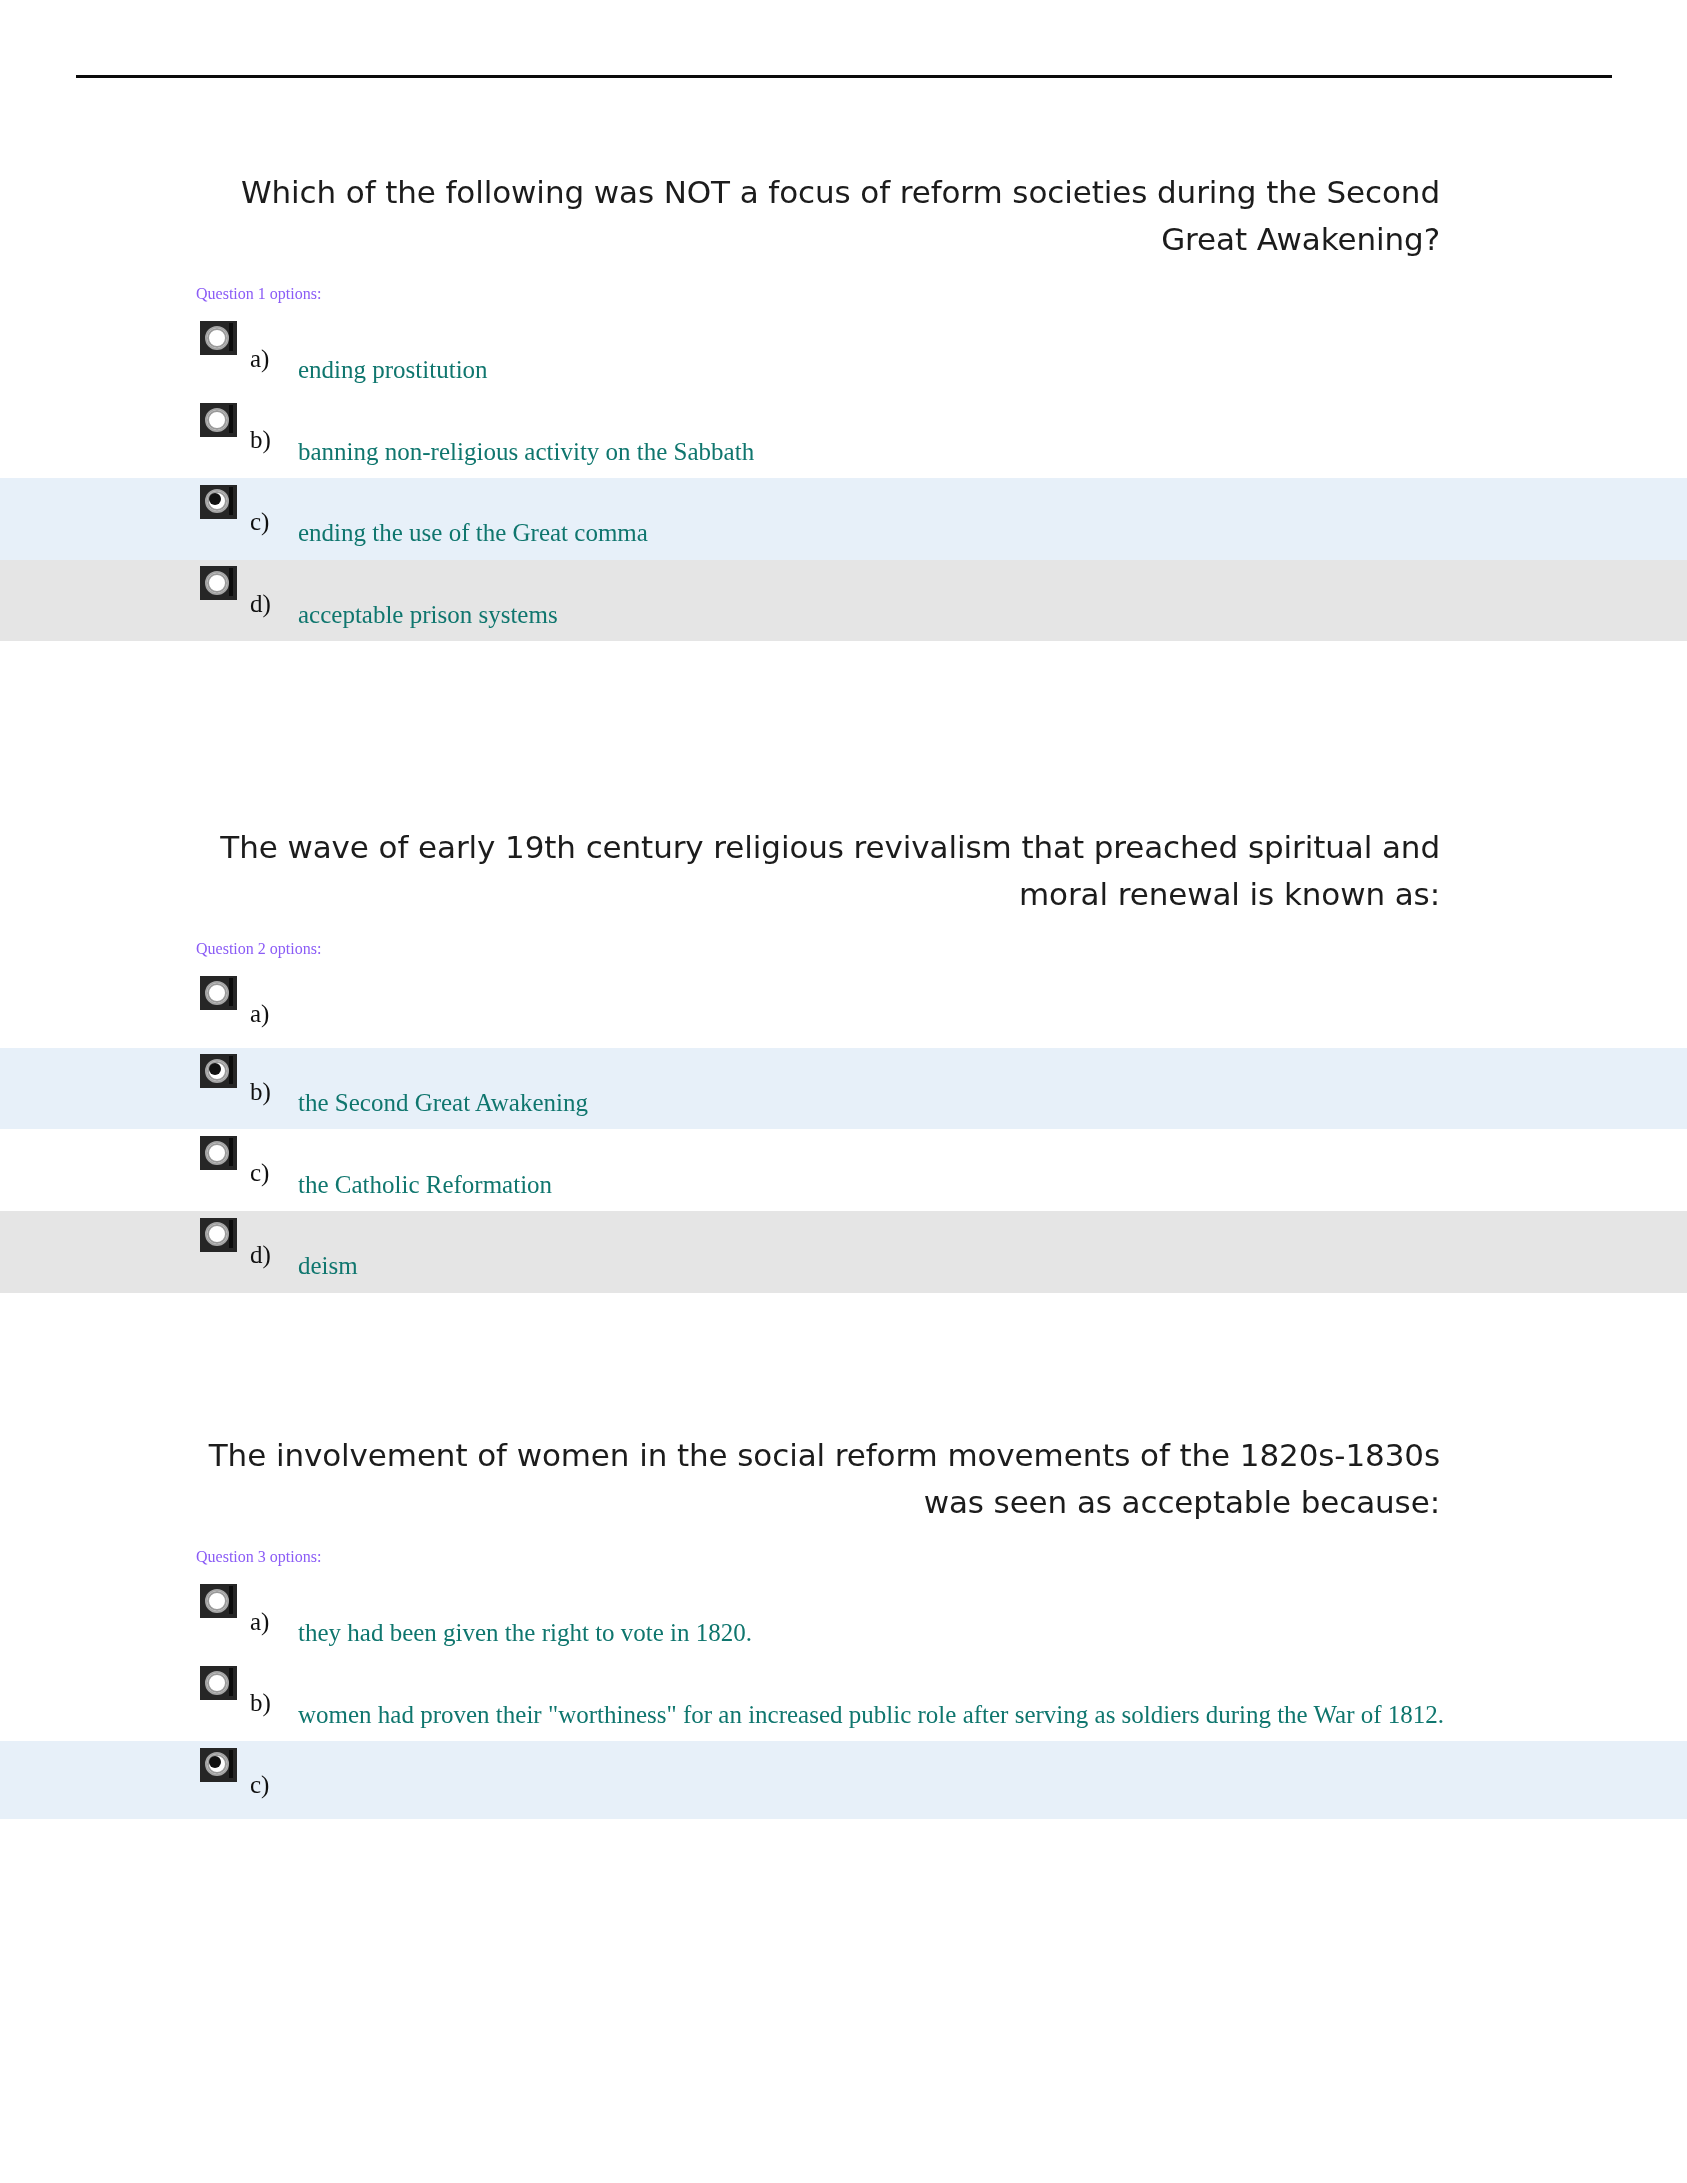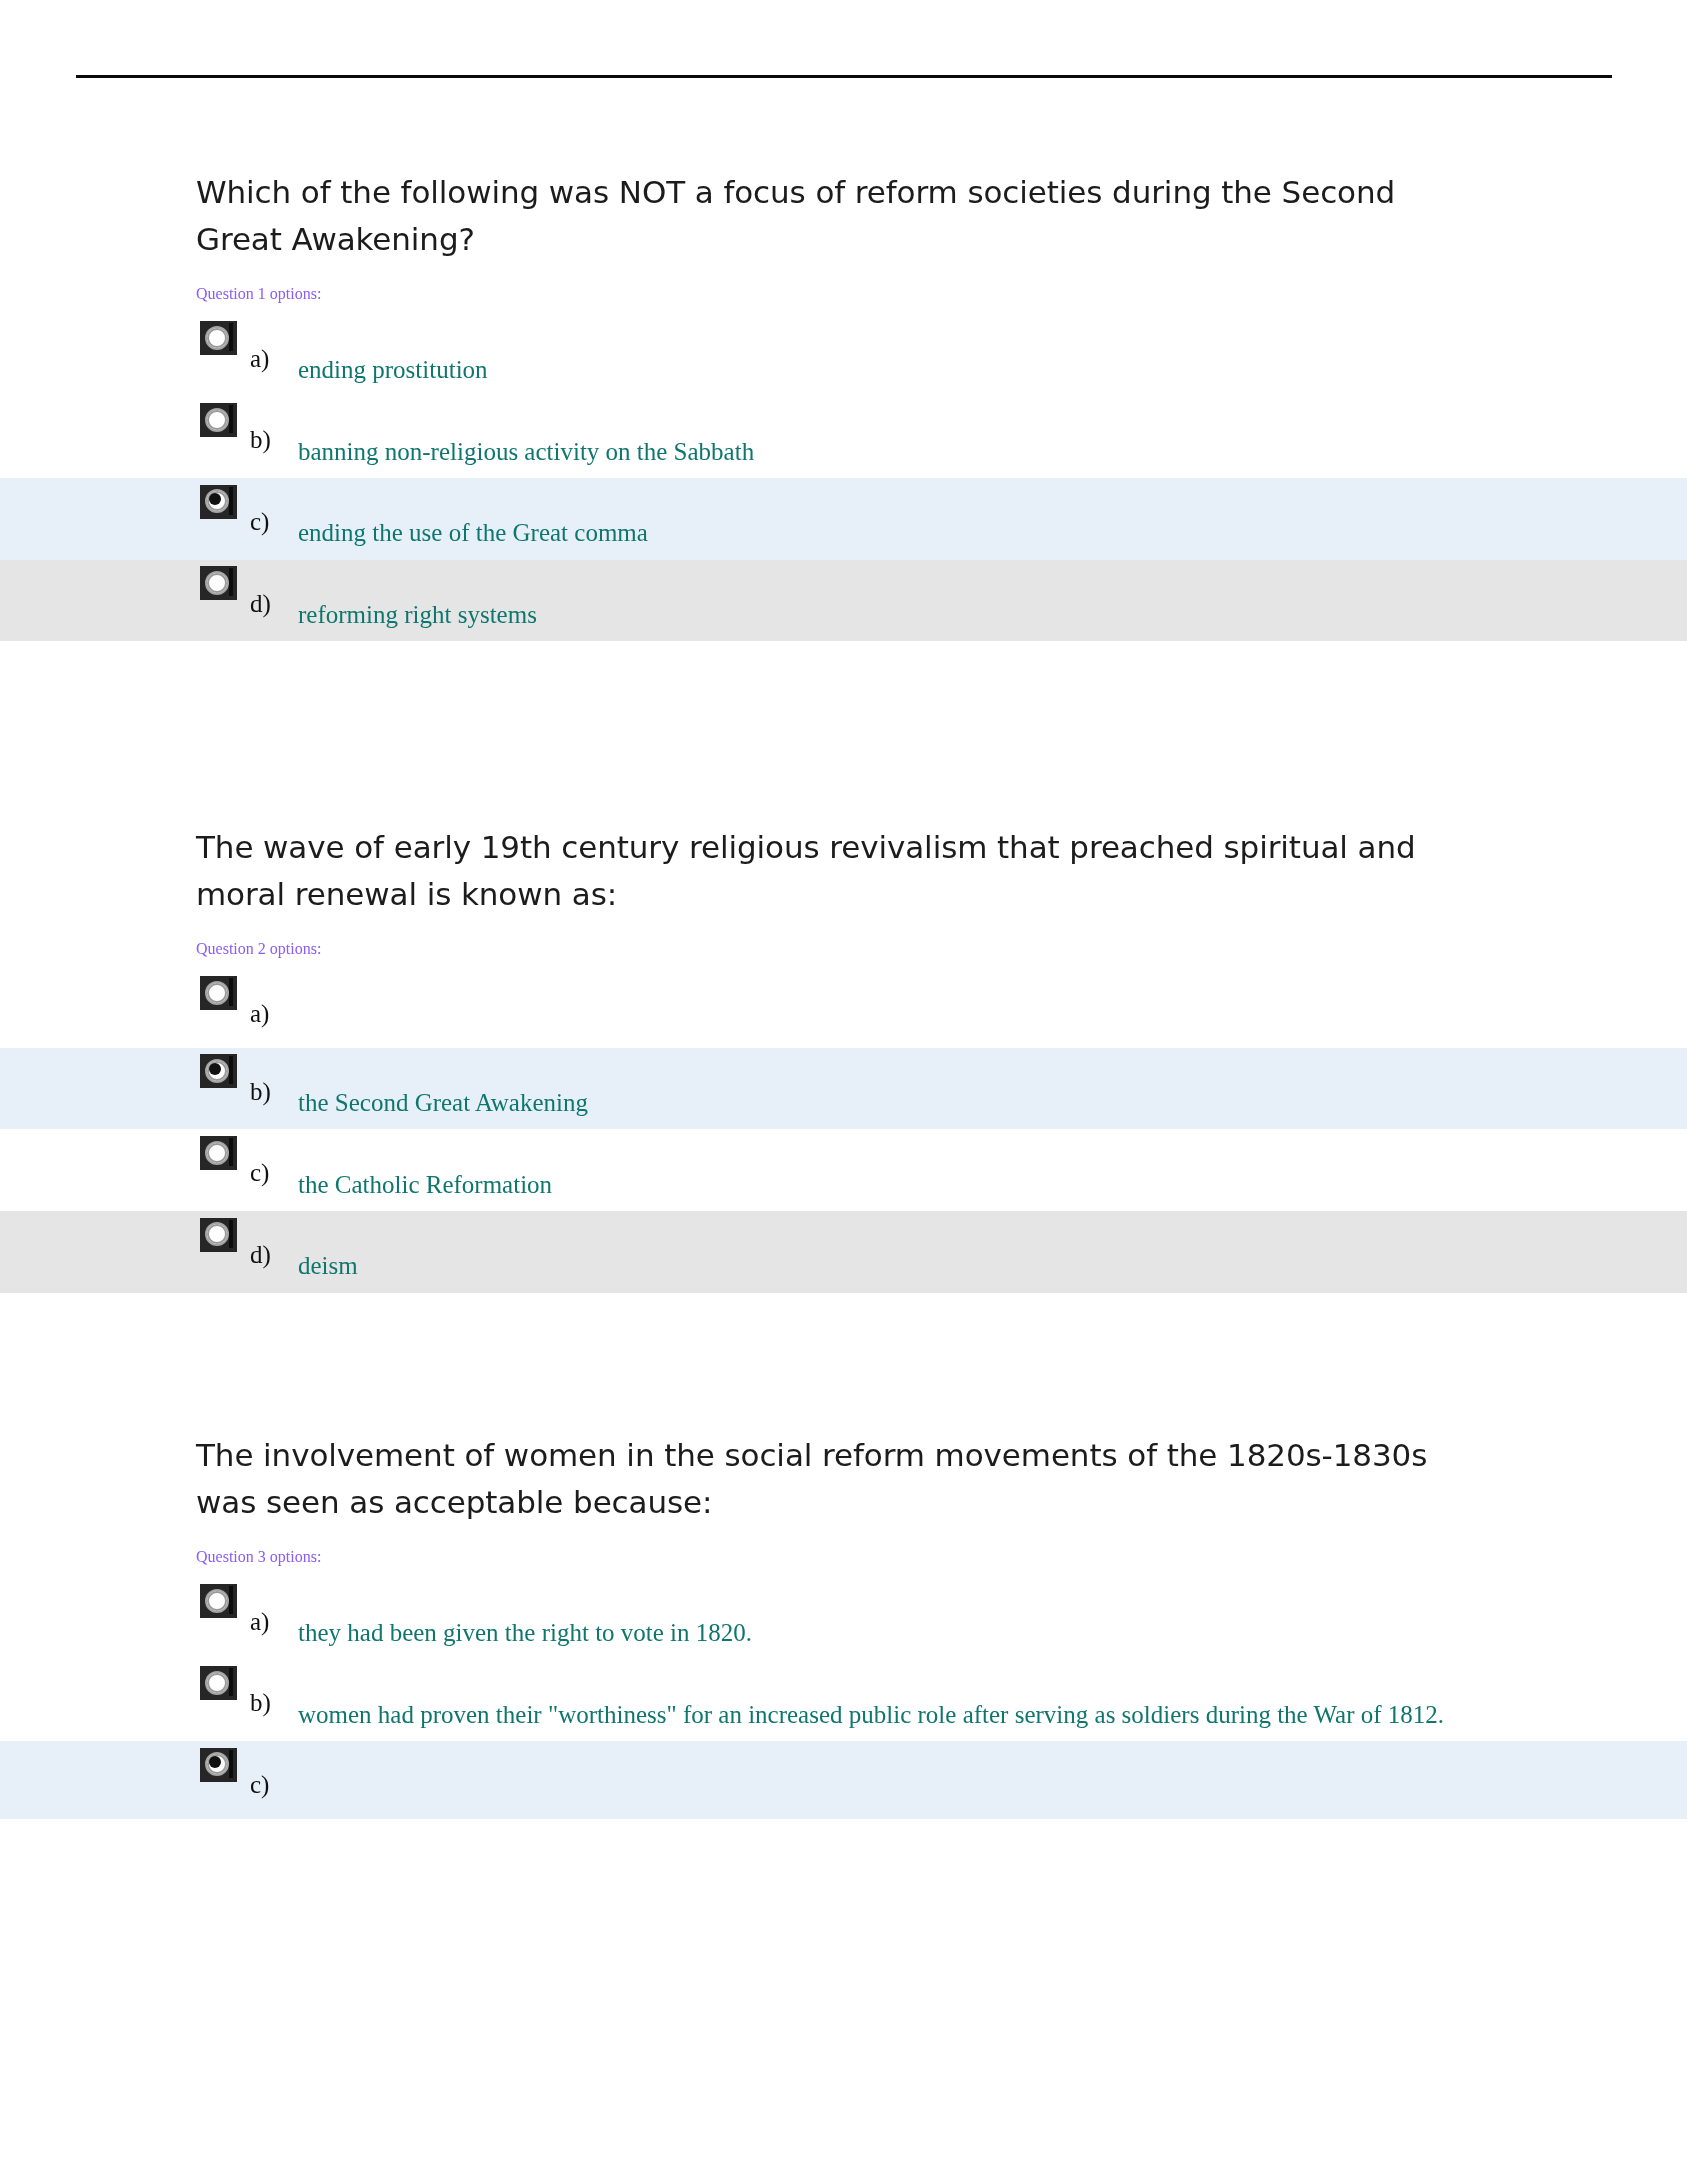--- a/index.html
+++ b/index.html
@@ -49,20 +49,21 @@
   .q-title {
     font-family: "DejaVu Sans", "Liberation Sans", sans-serif;
     font-size: 31px;
     line-height: 47px;
     color: #1c1c1c;
     font-weight: 400;
     margin: 0;
     padding: 0 0 0 196px;
     width: 1244px;
     letter-spacing: -0.1px;
+    text-align: right;
   }
 
   .q-options-label {
     font-family: "Liberation Serif", "DejaVu Serif", serif;
     font-size: 16px;
     line-height: 32px;
     color: #8b5cf6;
     margin: 0;
     padding: 14.6px 0 0 196px;
   }
@@ -199,21 +200,21 @@
               <span class="option-text">ending the use of the Great comma</span>
             </div>
           </div>
           <div class="option-row hl-gray">
             <div class="option-inner">
               <span class="radio">
                 <span class="dot-outer"></span>
                 <span class="caret"></span>
               </span>
               <span class="option-letter">d)</span>
-              <span class="option-text">reforming right systems</span>
+              <span class="option-text">acceptable prison systems</span>
             </div>
           </div>
         </div>
       </div>
       <div class="question-block" style="top: 824px;">
         <div class="q-title">The wave of early 19th century religious revivalism that preached spiritual and moral renewal is known as:</div>
         <div class="q-options-label">Question 2 options:</div>
         <div class="options">
           <div class="option-row">
             <div class="option-inner">

